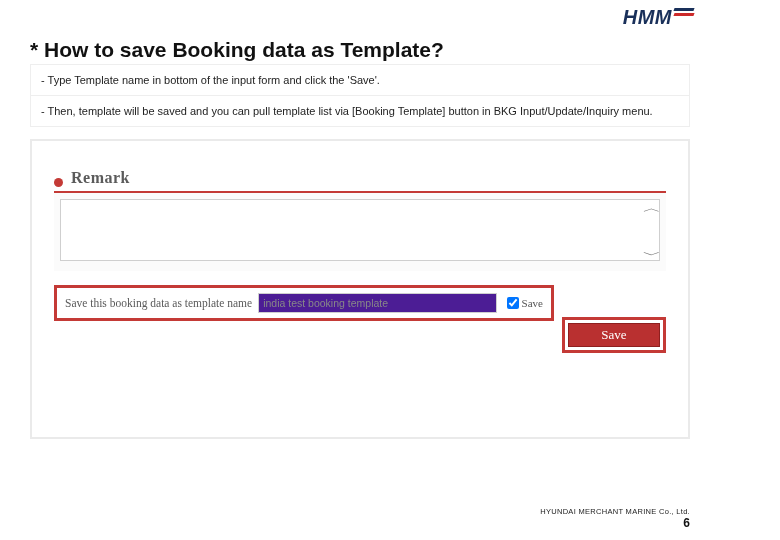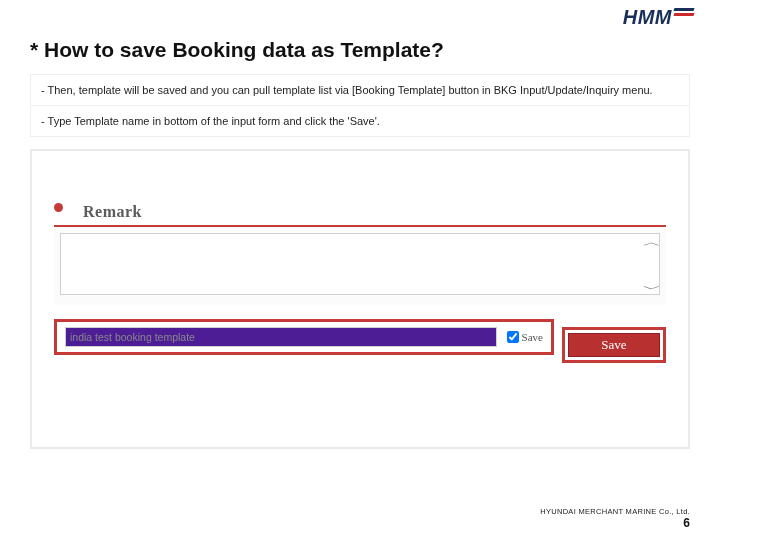--- a/index.html
+++ b/index.html
@@ -4,27 +4,27 @@
 <style>
   * { box-sizing: border-box; margin: 0; padding: 0; }
   html, body { width: 780px; height: 540px; font-family: Arial, Helvetica, sans-serif; background: #fff; color: #222; }
   .page { position: relative; width: 720px; height: 540px; padding: 18px 30px 12px 30px; }
   .logo { position: absolute; top: 6px; right: 26px; display: flex; align-items: flex-start; gap: 2px; }
   .logo-text { font-weight: 800; font-style: italic; font-size: 20px; color: #19305a; letter-spacing: 0.5px; }
   .logo-bars { display: flex; flex-direction: column; gap: 2px; margin-top: 2px; }
   .logo-bars span { display: block; width: 20px; height: 3px; transform: skewX(-20deg); }
   .bar-blue { background: #19305a; }
   .bar-red { background: #cc2a2a; }
-  .title { font-size: 21px; font-weight: 700; color: #111; margin-top: 20px; margin-bottom: 12px; }
+  .title { font-size: 21px; font-weight: 700; color: #111; margin-top: 20px; margin-bottom: 2px; }
   .instructions { border: 1px solid #eee; }
   .instructions div { font-size: 11px; padding: 9px 10px; border-bottom: 1px solid #eee; color: #222; }
   .instructions div:last-child { border-bottom: none; }
   .instructions div::before { content: "- "; }
   .shot-frame { margin-top: 12px; border: 2px solid #eaeaea; padding: 28px 22px 48px 22px; background: #fff; position: relative; height: 300px; }
-  .remark-head { display: flex; align-items: flex-start; gap: 20px; margin-bottom: 4px; margin-top: 24px; }
+  .remark-head { display: flex; align-items: flex-end; gap: 8px; margin-bottom: 4px; }
   .bullet { width: 9px; height: 9px; border-radius: 50%; background: #c43a36; display: inline-block; }
   .remark-title { font-size: 16px; font-weight: 700; color: #5b5b5b; font-family: Georgia, 'Times New Roman', serif; letter-spacing: 0.5px; }
   .remark-box { position: relative; border-top: 2px solid #c43a36; background: #fbfbfb; padding: 6px; }
   .remark-textarea {
     width: 100%; height: 62px; resize: none; border: 1px solid #cfcfcf;
     background: #fff; font-size: 12px; padding: 4px;
     scrollbar-width: auto;
   }
   .scroll-vis { position: absolute; right: 7px; top: 7px; bottom: 7px; width: 15px; display: flex; flex-direction: column; justify-content: space-between; align-items: center; pointer-events: none; }
   .scroll-arrow { font-size: 12px; color: #777; font-family: sans-serif; transform: scaleX(1.5); }
@@ -54,40 +54,41 @@
     <span class="logo-text">HMM</span>
     <span class="logo-bars">
       <span class="bar-blue"></span>
       <span class="bar-red"></span>
     </span>
   </div>
 
   <h1 class="title">* How to save Booking data as Template?</h1>
 
   <div class="instructions">
+    <div>Type Template name in bottom of the input form and click the 'Save'.</div>
     <div>Then, template will be saved and you can pull template list via [Booking Template] button in BKG Input/Update/Inquiry menu.</div>
-    <div>Type Template name in bottom of the input form and click the 'Save'.</div>
   </div>
 
   <div class="shot-frame">
 
     <div class="remark-head">
       <span class="bullet"></span>
       <span class="remark-title">Remark</span>
     </div>
 
     <div class="remark-box">
       <textarea class="remark-textarea" style=""></textarea>
       <div class="scroll-vis">
         <span class="scroll-arrow">︿</span>
         <span class="scroll-arrow">﹀</span>
       </div>
     </div>
 
     <div class="save-row-wrap">
+      <span class="save-row-label">Save this booking data as template name</span>
       <input class="template-input" type="text" value="india test booking template" style="">
       <label class="check-group">
         <input type="checkbox" checked="" style="">
         <span>Save</span>
       </label>
     </div>
 
     <div class="save-btn-wrap">
       <button class="save-btn">Save</button>
     </div>

